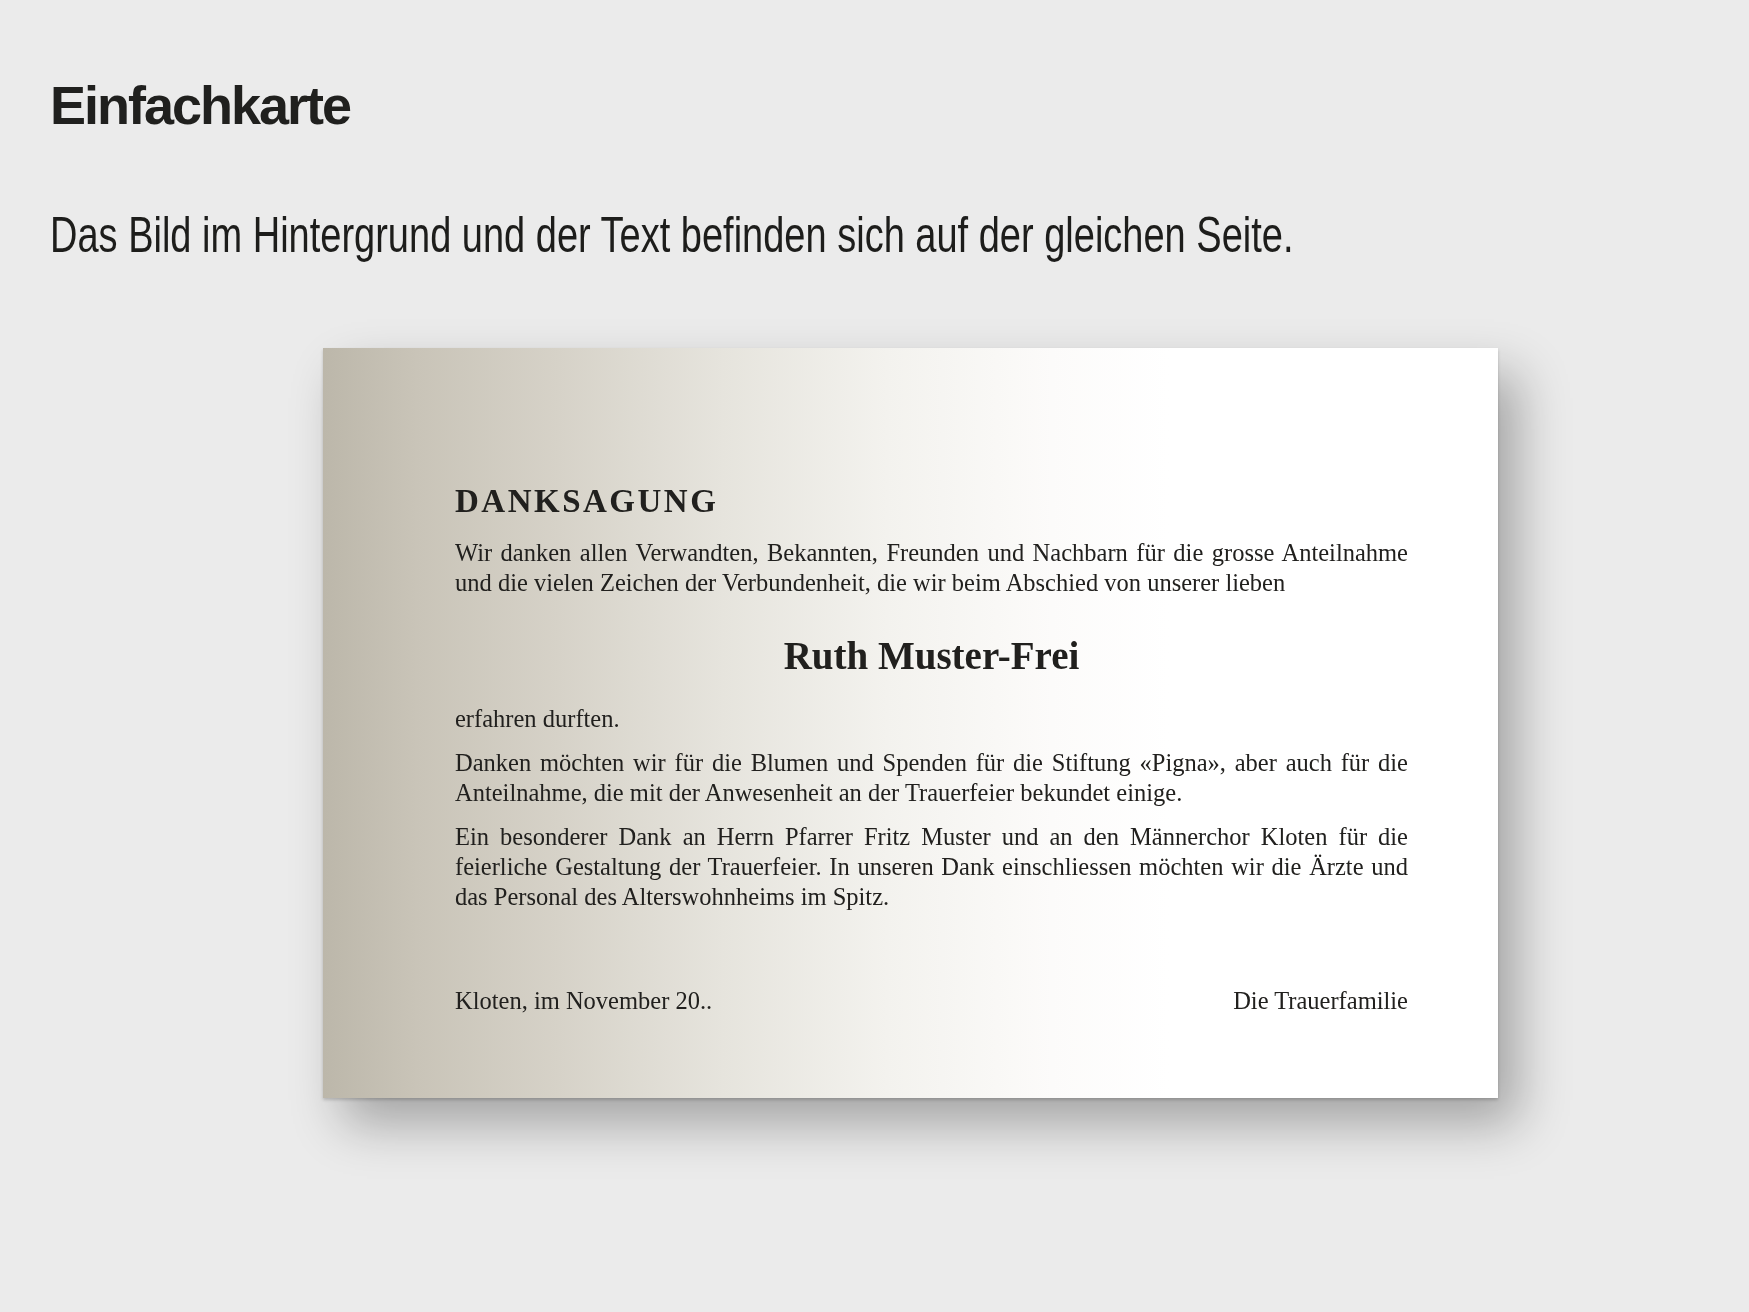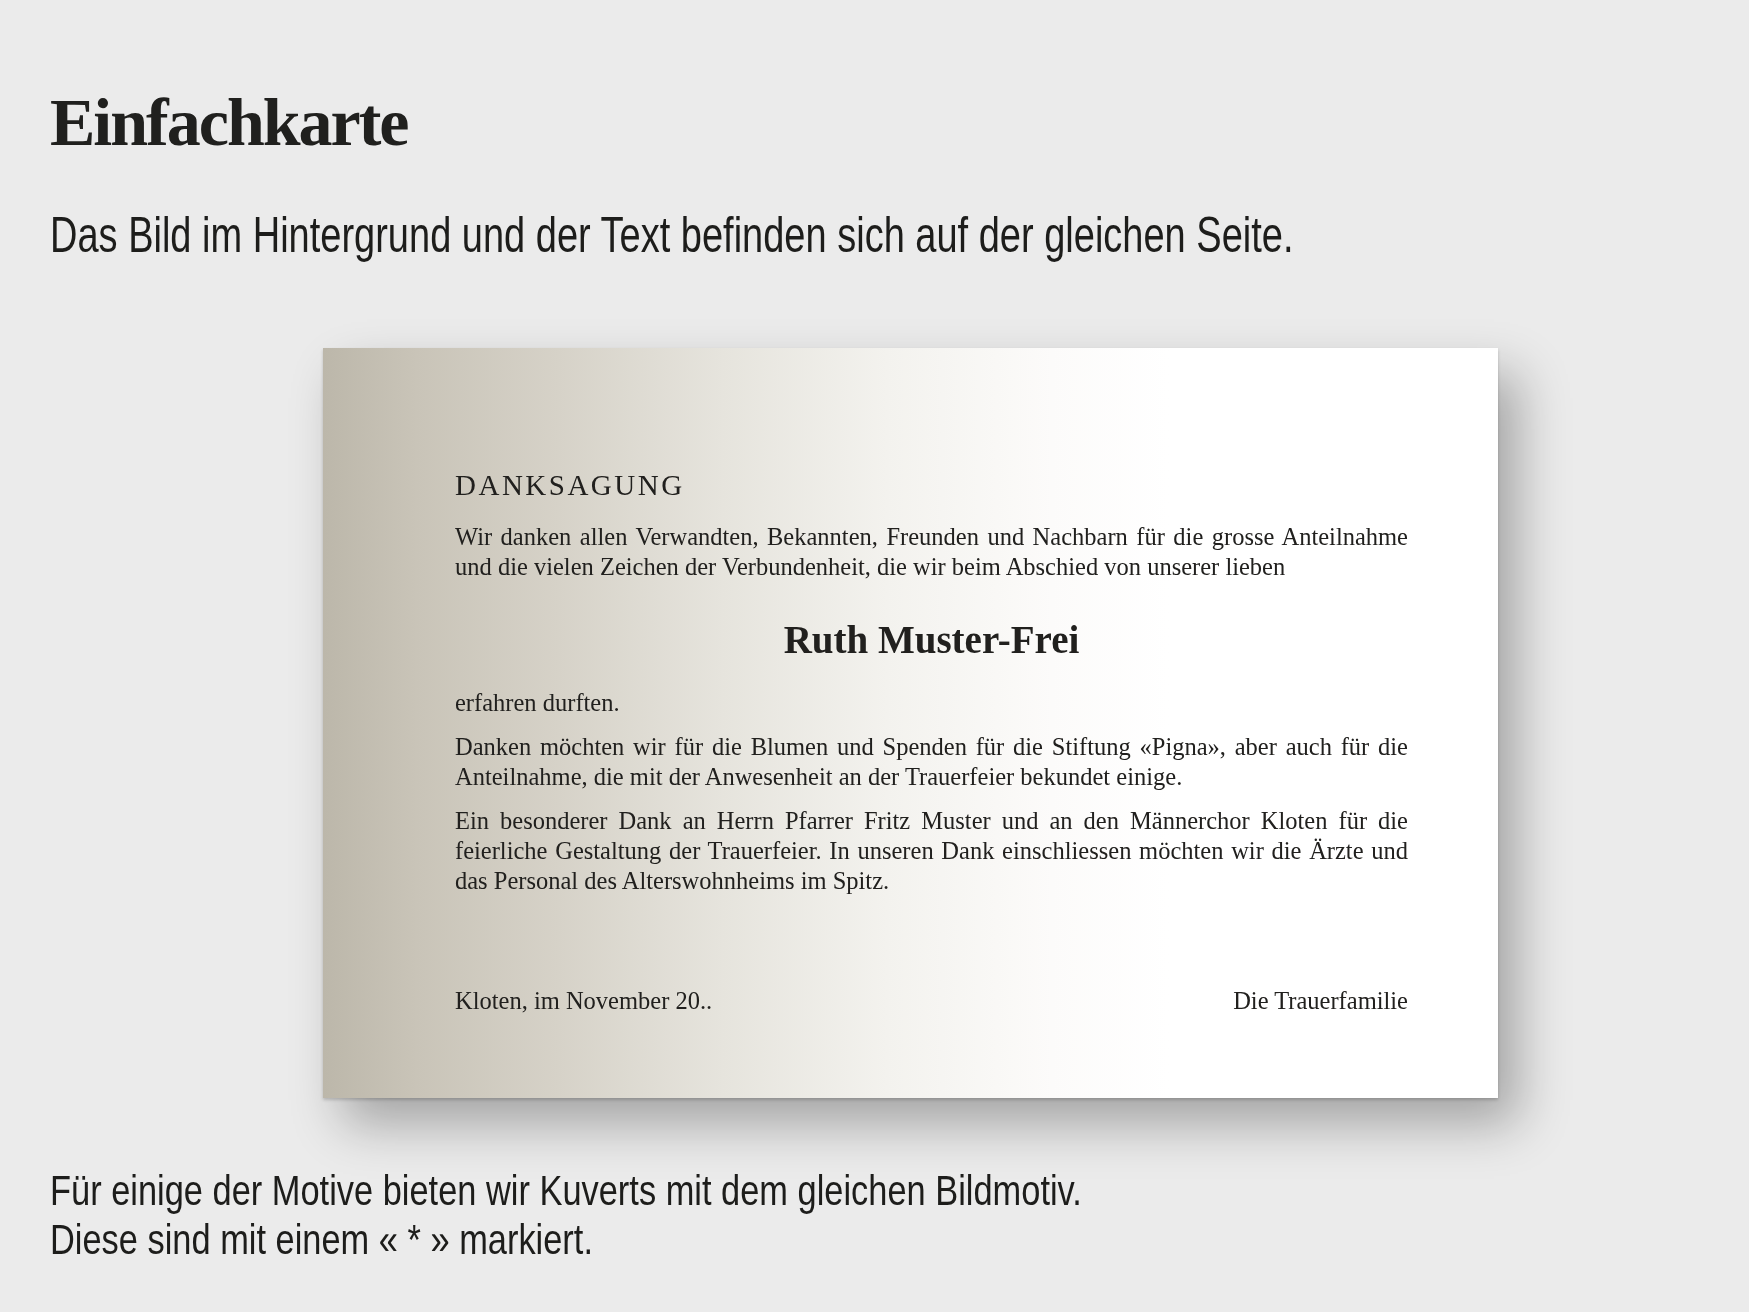--- a/index.html
+++ b/index.html
@@ -9,23 +9,23 @@
     height: 1312px;
     background: #ebebeb;
     overflow: hidden;
     font-family: "Liberation Sans", sans-serif;
     color: #1d1d1b;
   }
   .page-title {
     position: absolute;
     left: 50px;
     top: 40px;
-    font-family: Liberation Serif, serif;
+    font-family: Liberation Sans, sans-serif;
     font-weight: 700;
-    font-size: 68px;
+    font-size: 54px;
     line-height: 1.08;
     letter-spacing: -2px;
     color: #20201e;
     white-space: nowrap;
   }
   .page-subtitle {
     position: absolute;
     left: 50px;
     top: 206px;
     font-size: 50px;
@@ -51,25 +51,25 @@
     position: relative;
     height: 100%;
     box-sizing: border-box;
     padding: 120px 90px 0 132px;
     font-family: "Liberation Serif", serif;
     font-size: 24.5px;
     line-height: 30px;
     color: #21201e;
   }
   .card-heading {
-    font-size: 29px;
-    font-weight: 400;
+    font-size: 33px;
+    font-weight: 700;
     letter-spacing: 2.5px;
     line-height: 34px;
-    margin: 0 0 20px 0;
+    margin: 16px 0 20px 0;
     white-space: nowrap;
   }
   .card-text p {
     margin: 0 0 14px 0;
     text-align: justify;
   }
   .deceased-name {
     font-size: 39px;
     font-weight: 700;
     line-height: 48px;
@@ -126,18 +126,14 @@
 
 
       <div class="card-footer-row">
         <span>Kloten, im November 20..</span>
         <span>Die Trauerfamilie</span>
       </div>
 
     </div>
   </div>
 
-  <div class="footer-note">
-    <div class="note-line">Für einige der Motive bieten wir Kuverts mit dem gleichen Bildmotiv.</div>
-    <div class="note-line">Diese sind mit einem « * » markiert.</div>
-  </div>
 
 </div>
 
 </body></html>

